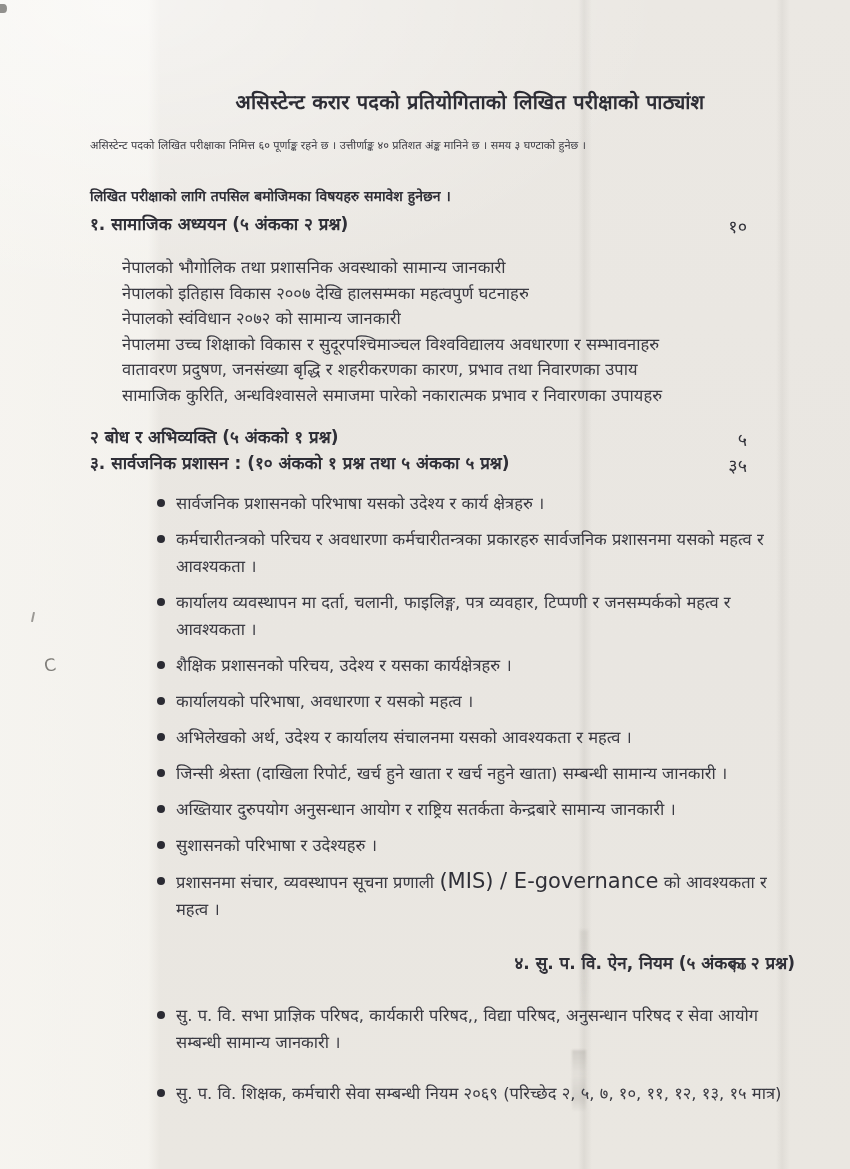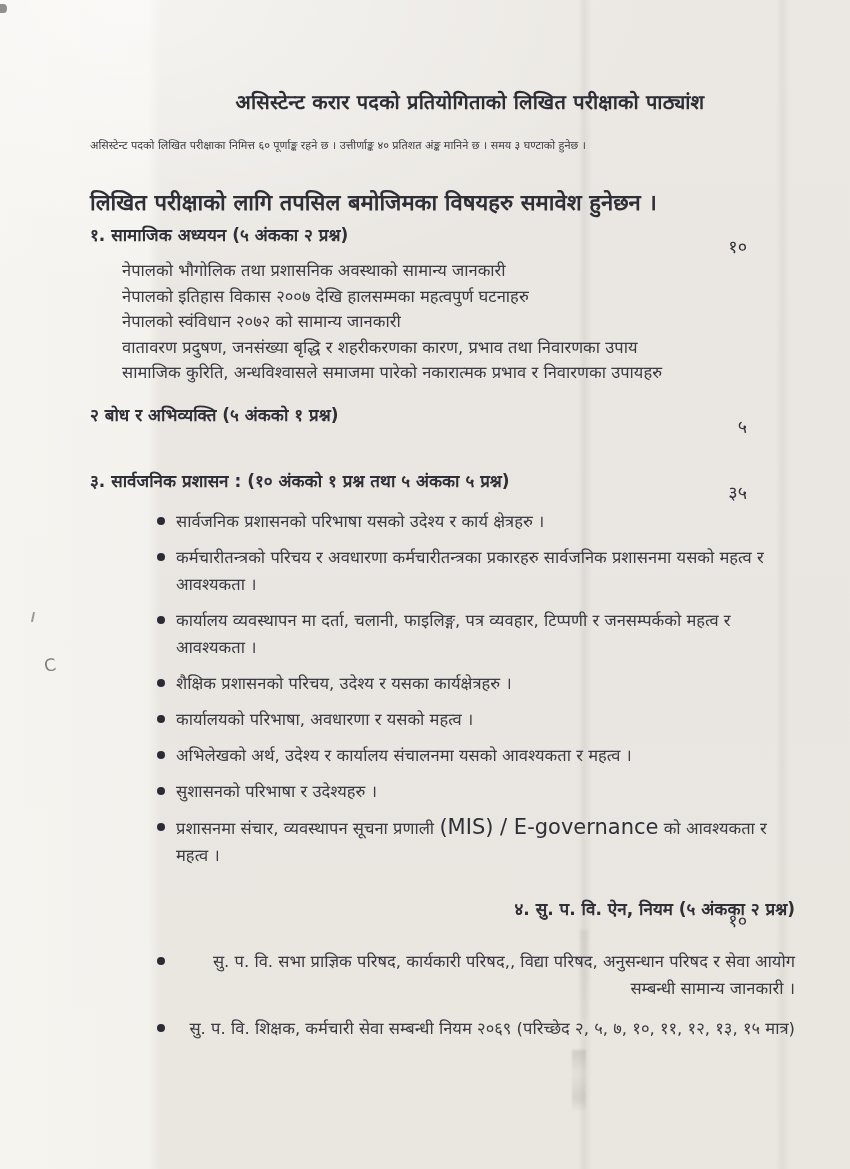--- a/index.html
+++ b/index.html
@@ -37,46 +37,46 @@
     color: #2d2d35;
     letter-spacing: 0.2px;
   }
   .intro {
     margin-top: 18px;
     font-size: 11px;
     line-height: 25px;
   }
   .subjects-heading {
     margin-top: 28px;
-    font-size: 22px;
+    font-size: 14px;
     font-weight: 700;
     color: #2f2f37;
   }
   .section-heading-row {
     position: relative;
     font-size: 17px;
     font-weight: 700;
     color: #2f2f37;
     line-height: 26px;
   }
   .section-marks {
     position: absolute;
     right: 48px;
-    top: 12px;
+    top: 3px;
     font-weight: 400;
     font-size: 18px;
     color: #33333b;
   }
   .section-1 .section-heading-row { margin-top: 6px; }
   .section-2 .section-heading-row { margin-top: 16px; }
-  .section-3 .section-heading-row { margin-top: 40px; }
+  .section-3 .section-heading-row { }
   .section-4 .section-heading-row { margin-top: 27px; text-align: right; }
 
   .items.plain {
-    margin-top: 10px;
+    margin-top: 18px;
     margin-left: 32px;
     font-size: 16.5px;
     line-height: 25.5px;
   }
   .items.plain .item { margin: 0; }
 
   .section-paragraph {
     margin-top: 22px;
     margin-left: -8px;
     font-size: 16.5px;
@@ -98,21 +98,21 @@
     content: "";
     position: absolute;
     left: 2px;
     top: 9px;
     width: 8px;
     height: 8px;
     border-radius: 50%;
     background: #2b2b33;
   }
   .section-4 .items.bulleted { margin-top: 26px; }
-  .section-4 .items.bulleted .item { margin-bottom: 13px; text-align: right; }
+  .section-4 .items.bulleted .item { margin-bottom: 24px; }
 
   .latin {
     font-family: "DejaVu Sans", sans-serif;
     font-size: 21px;
     color: #2f2f37;
   }
 
   
   .stray-mark {
     position: absolute;
@@ -175,36 +175,39 @@
     <div class="doc-title">असिस्टेन्ट करार पदको प्रतियोगिताको लिखित परीक्षाको पाठ्यांश</div>
     <div class="intro">असिस्टेन्ट पदको लिखित परीक्षाका निमित्त ६० पूर्णाङ्क रहने छ । उत्तीर्णाङ्क ४० प्रतिशत अंङ्क मानिने छ । समय ३ घण्टाको हुनेछ ।</div>
     <div class="subjects-heading">लिखित परीक्षाको लागि तपसिल बमोजिमका विषयहरु समावेश हुनेछन ।</div>
     <div id="sections">
         <div class="section section-1">
           <div class="section-heading-row"><span class="section-heading">१. सामाजिक अध्ययन (५ अंकका २ प्रश्न)</span><span class="section-marks">१०</span></div>
           <div class="items plain">
             <div class="item">नेपालको भौगोलिक तथा प्रशासनिक अवस्थाको सामान्य जानकारी</div>
             <div class="item">नेपालको इतिहास विकास २००७ देखि हालसम्मका महत्वपुर्ण घटनाहरु</div>
             <div class="item">नेपालको स्वंविधान २०७२ को सामान्य जानकारी</div>
+            <div class="item">नेपालमा उच्च शिक्षाको विकास र सुदूरपश्चिमाञ्चल विश्वविद्यालय अवधारणा र सम्भावनाहरु</div>
             <div class="item">वातावरण प्रदुषण, जनसंख्या बृद्धि र शहरीकरणका कारण, प्रभाव तथा निवारणका उपाय</div>
             <div class="item">सामाजिक कुरिति, अन्धविश्वासले समाजमा पारेको नकारात्मक प्रभाव र निवारणका उपायहरु</div>
           </div>
         </div>
         <div class="section section-2">
           <div class="section-heading-row"><span class="section-heading">२ बोध र अभिव्यक्ति (५ अंकको १ प्रश्न)</span><span class="section-marks">५</span></div>
         </div>
         <div class="section section-3">
           <div class="section-heading-row"><span class="section-heading">३. सार्वजनिक प्रशासन : (१० अंकको १ प्रश्न तथा ५ अंकका ५ प्रश्न)</span><span class="section-marks">३५</span></div>
           <div class="items bulleted">
             <div class="item">सार्वजनिक प्रशासनको परिभाषा यसको उदेश्य र कार्य क्षेत्रहरु ।</div>
             <div class="item">कर्मचारीतन्त्रको परिचय र अवधारणा कर्मचारीतन्त्रका प्रकारहरु सार्वजनिक प्रशासनमा यसको महत्व र आवश्यकता ।</div>
             <div class="item">कार्यालय व्यवस्थापन मा दर्ता, चलानी, फाइलिङ्ग, पत्र व्यवहार, टिप्पणी र जनसम्पर्कको महत्व र आवश्यकता ।</div>
             <div class="item">शैक्षिक प्रशासनको परिचय, उदेश्य र यसका कार्यक्षेत्रहरु ।</div>
             <div class="item">कार्यालयको परिभाषा, अवधारणा र यसको महत्व ।</div>
             <div class="item">अभिलेखको अर्थ, उदेश्य र कार्यालय संचालनमा यसको आवश्यकता र महत्व ।</div>
+            <div class="item">जिन्सी श्रेस्ता (दाखिला रिपोर्ट, खर्च हुने खाता र खर्च नहुने खाता) सम्बन्धी सामान्य जानकारी ।</div>
+            <div class="item">अख्तियार दुरुपयोग अनुसन्धान आयोग र राष्ट्रिय सतर्कता केन्द्रबारे सामान्य जानकारी ।</div>
             <div class="item">सुशासनको परिभाषा र उदेश्यहरु ।</div>
             <div class="item"><span>प्रशासनमा संचार, व्यवस्थापन सूचना प्रणाली </span><span class="latin">(MIS) / E-governance</span><span> को आवश्यकता र महत्व ।</span></div>
           </div>
         </div>
         <div class="section section-4">
           <div class="section-heading-row"><span class="section-heading">४. सु. प. वि. ऐन, नियम (५ अंकका २ प्रश्न)</span><span class="section-marks">१०</span></div>
           <div class="items bulleted">
             <div class="item">सु. प. वि. सभा प्राज्ञिक परिषद, कार्यकारी परिषद,, विद्या परिषद, अनुसन्धान परिषद र सेवा आयोग सम्बन्धी सामान्य जानकारी ।</div>
             <div class="item">सु. प. वि. शिक्षक, कर्मचारी सेवा सम्बन्धी नियम २०६९ (परिच्छेद २, ५, ७, १०, ११, १२, १३, १५ मात्र)</div>
           </div>

